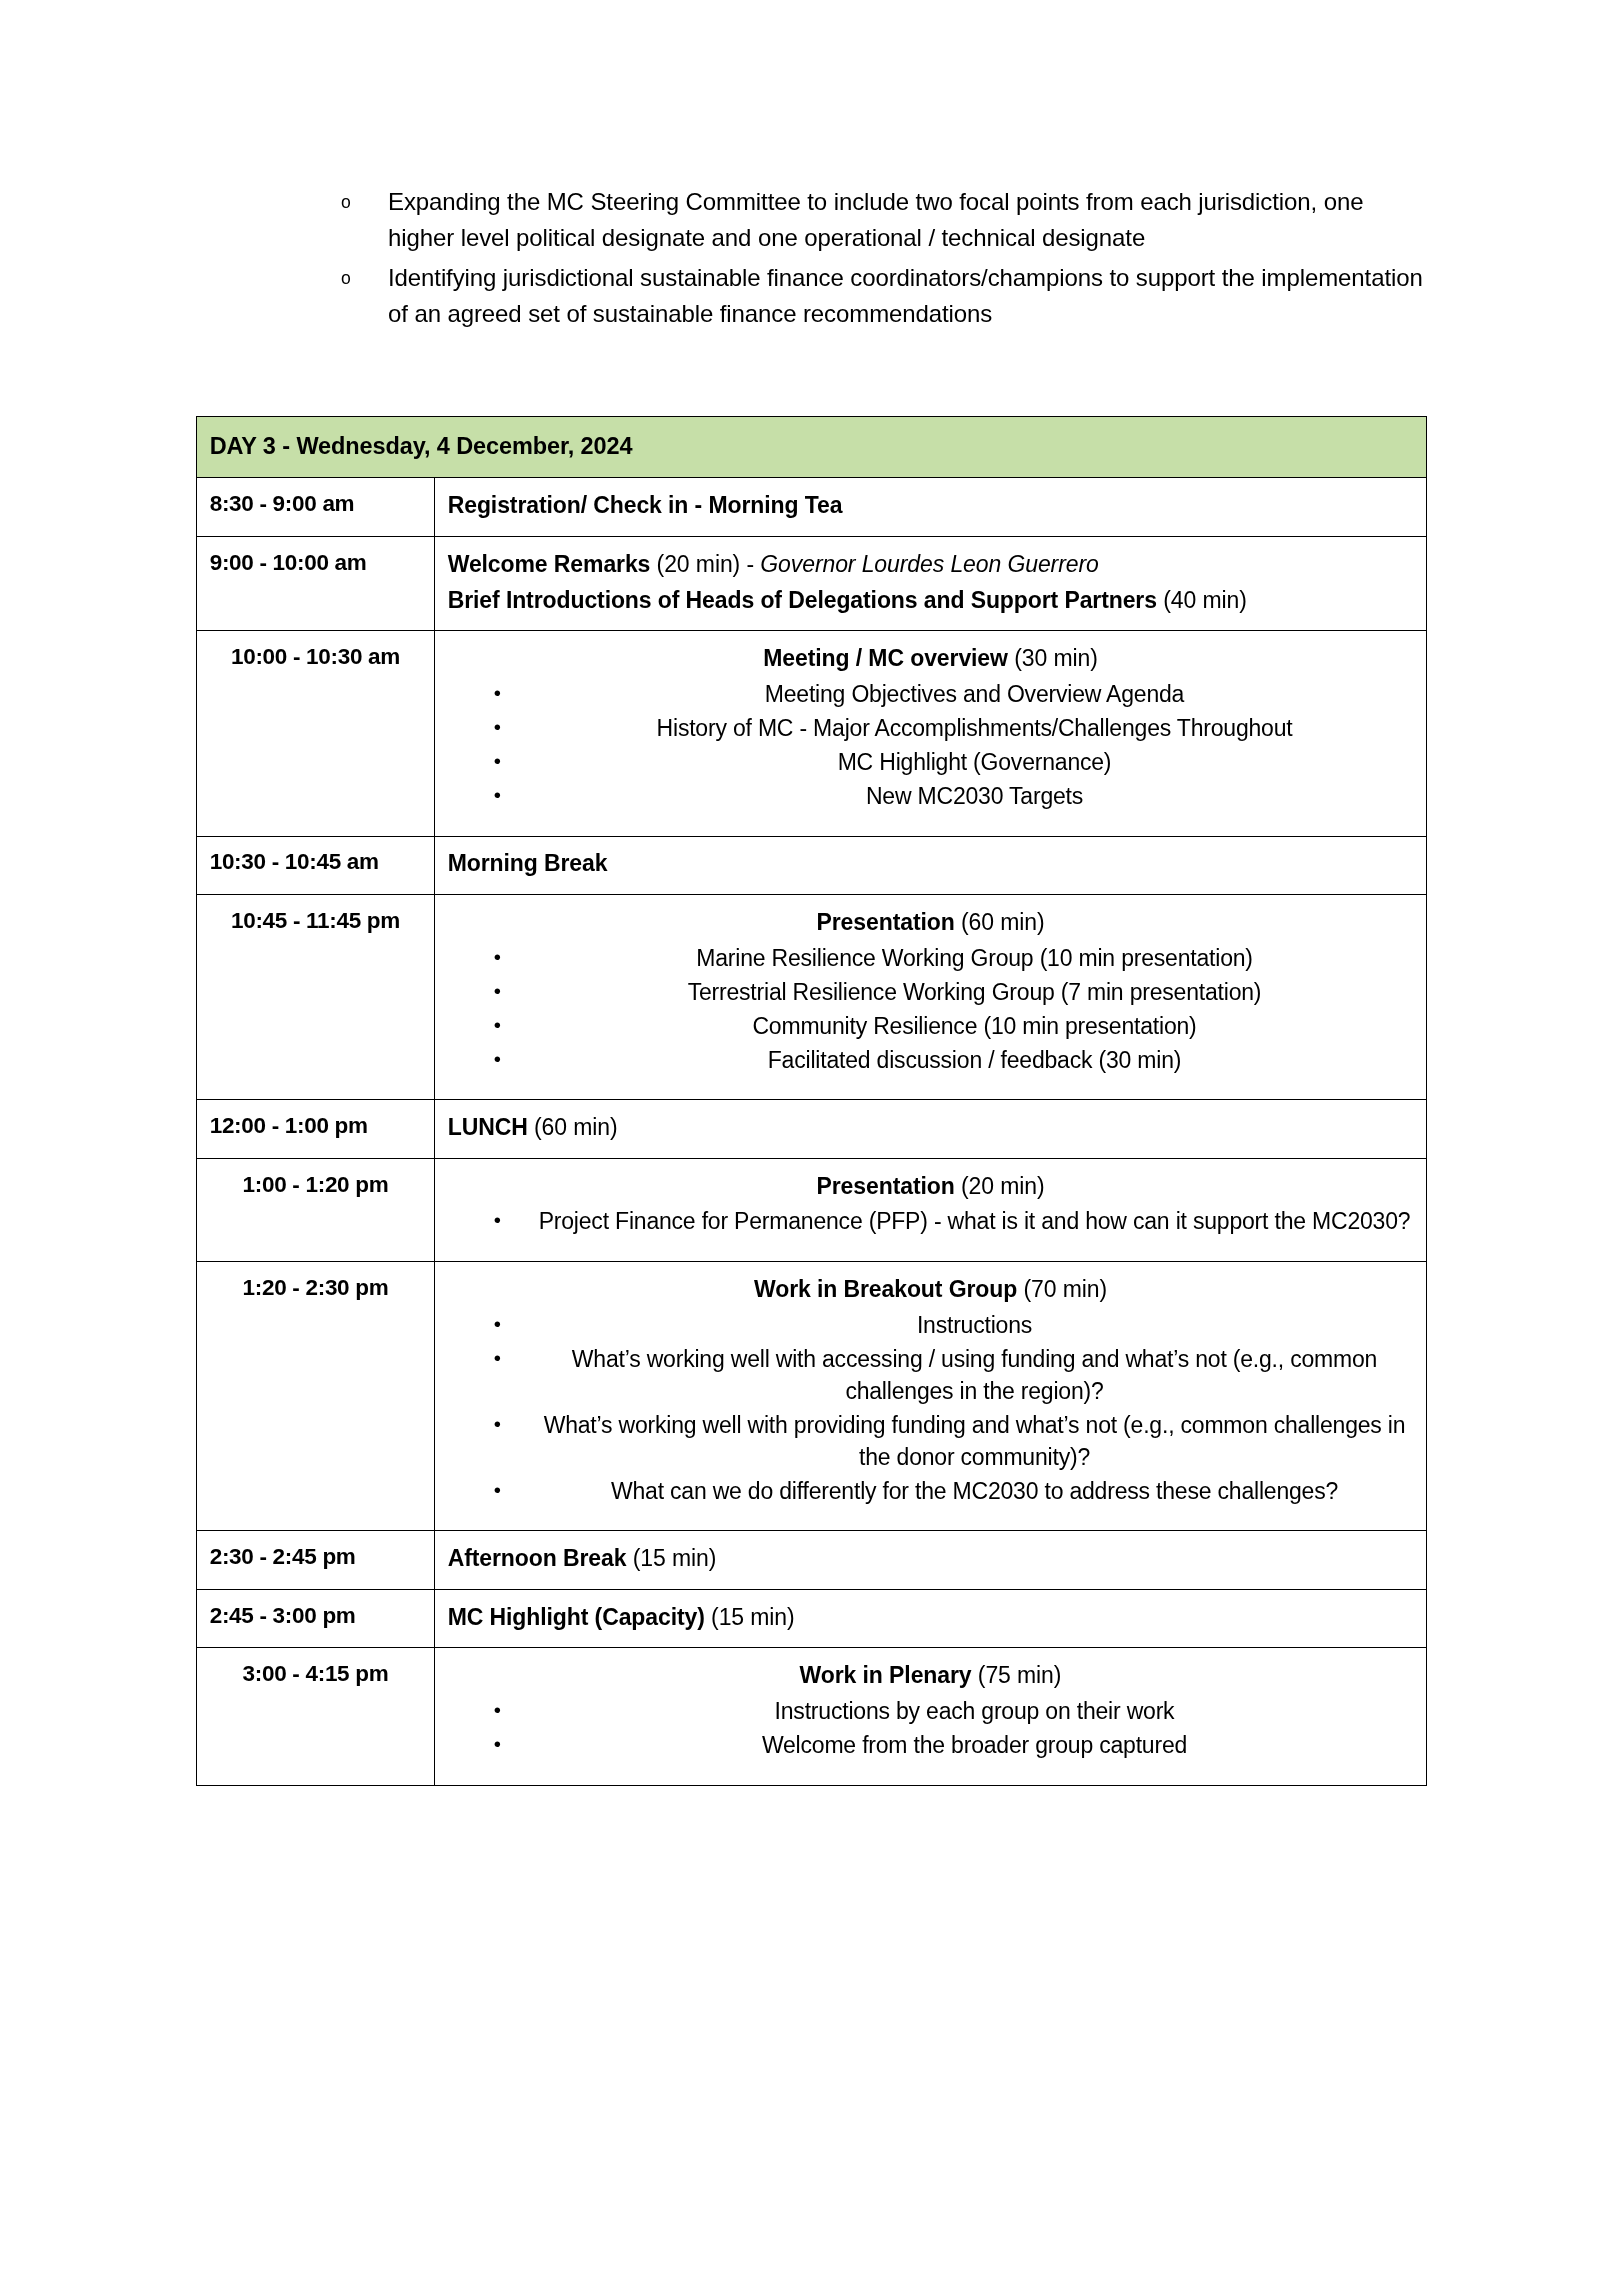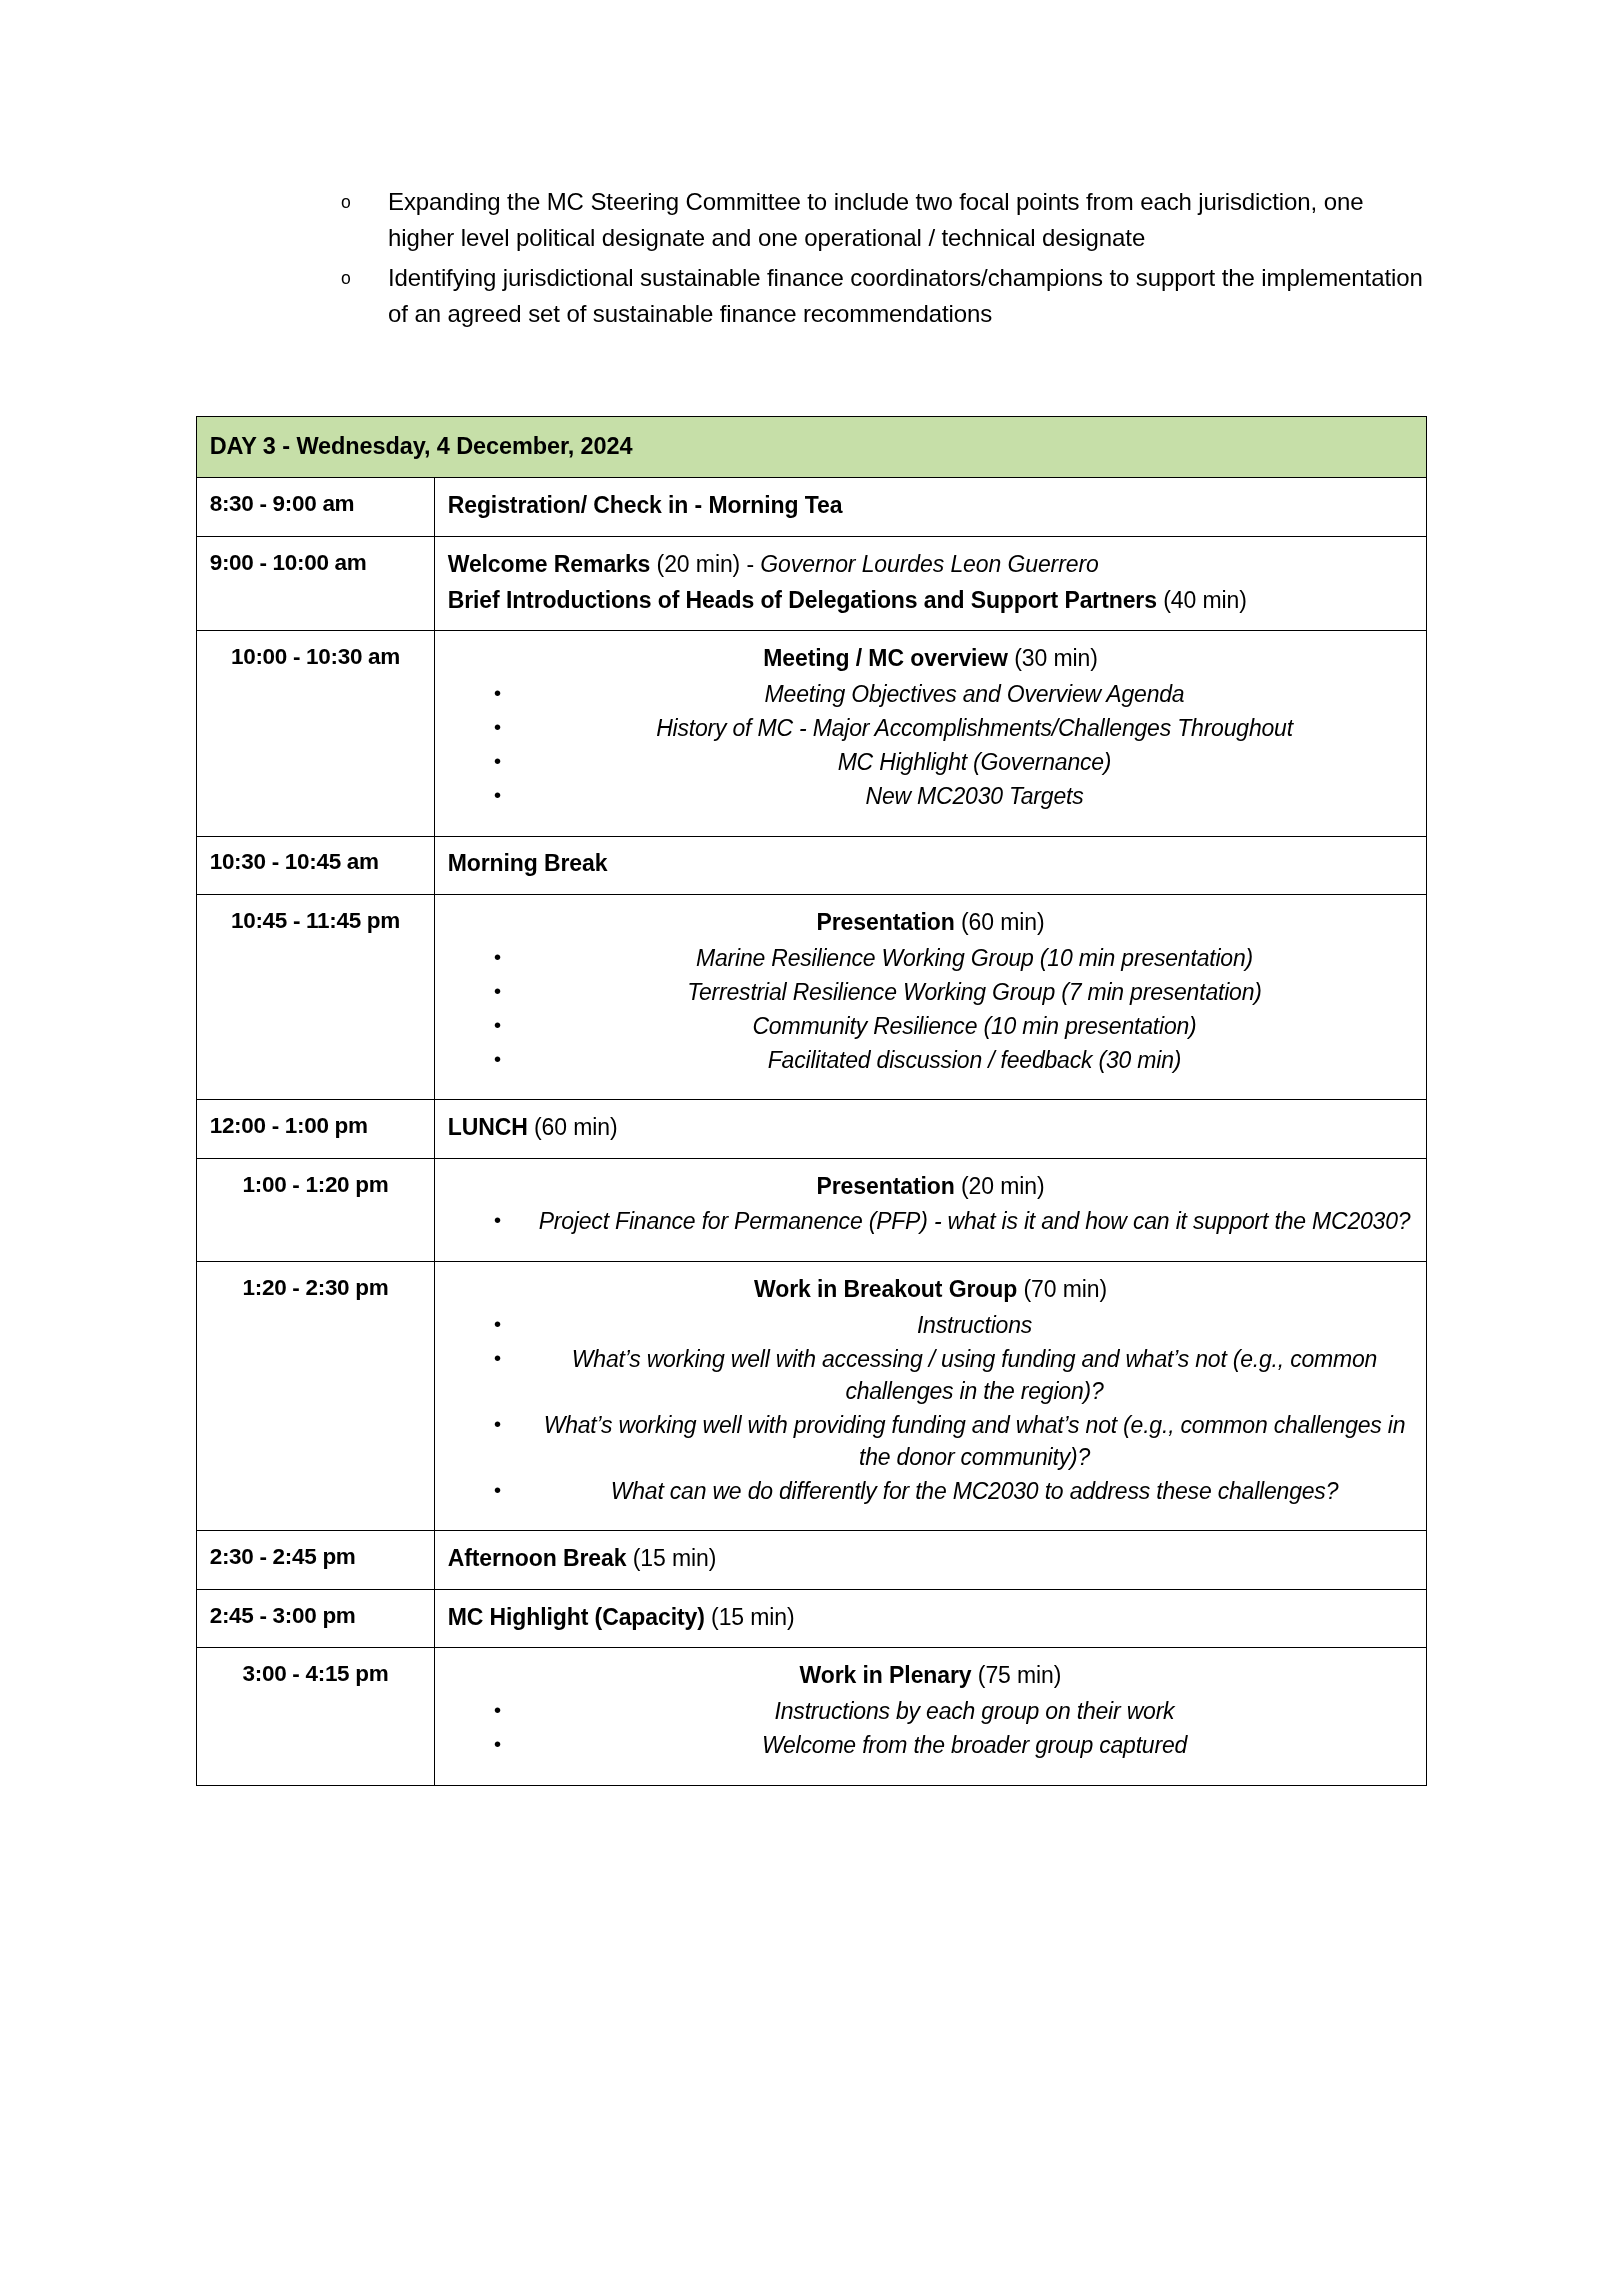--- a/index.html
+++ b/index.html
@@ -101,21 +101,20 @@
   .desc-line { margin: 0 0 1px 0; }
   .desc-line.second { margin-top: 3.9px; }
 
   .b { font-weight: bold; }
   .i { font-style: italic; text-align: right; }
 
   .sub-list {
     list-style: none;
     margin: 3.9px 0 0 0;
     padding: 0;
-    font-style: italic;
   }
   .sub-list li {
     position: relative;
     padding-left: 88px;
     margin-bottom: 2px;
     font-size: 23px;
     line-height: 32px;
     letter-spacing: -0.2px;
   }
   .sub-list li::before {

